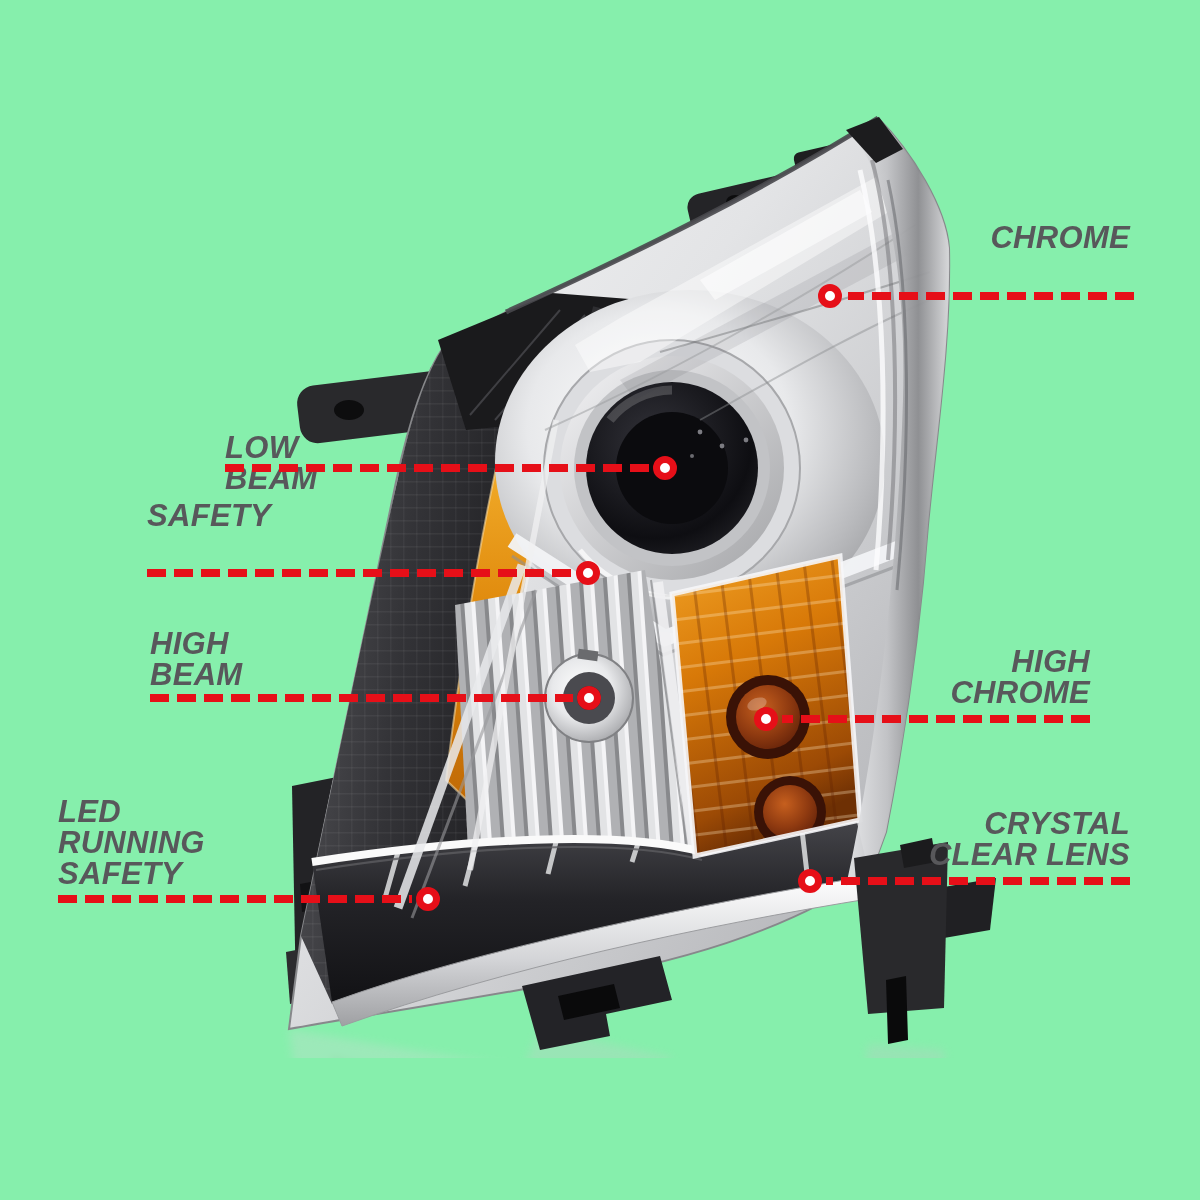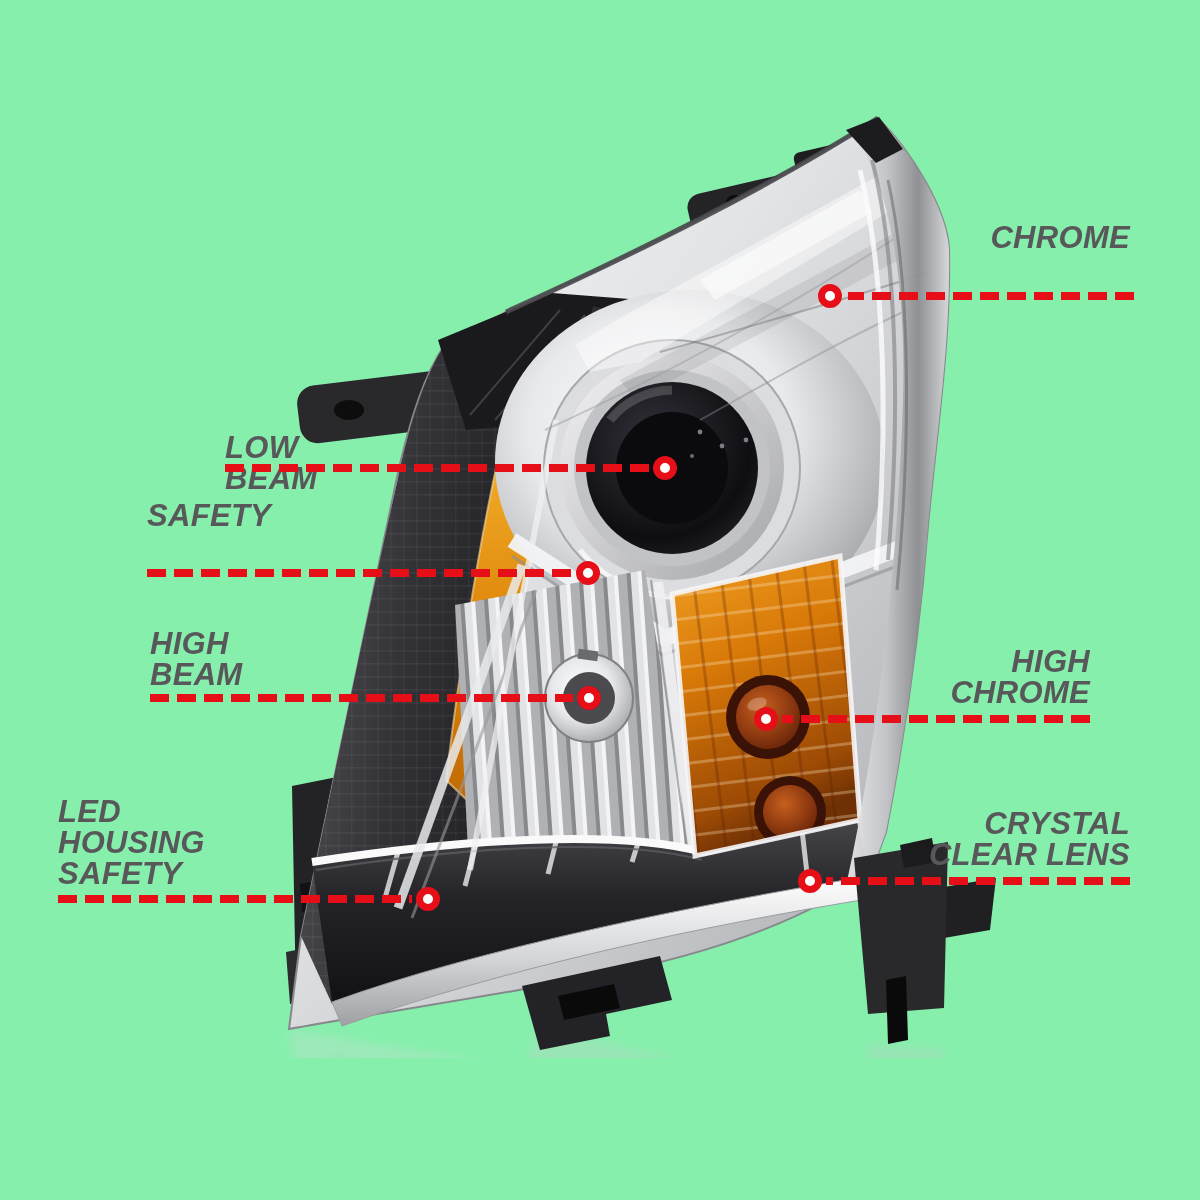--- a/index.html
+++ b/index.html
@@ -280,21 +280,21 @@
       <span>HIGH</span>
       <span>CHROME</span>
     </div>
     <div class="leader from-right" style="left:782px;top:715px;width:308px;"></div>
     <div class="marker" style="left:754px;top:707px;"></div>
   </div>
 
   <div>
     <div class="callout-label" style="left:58px;top:796px;">
       <span>LED</span>
-      <span>HOUSING</span>
+      <span>RUNNING</span>
       <span>SAFETY</span>
     </div>
     <div class="leader" style="left:58px;top:895px;width:354px;"></div>
     <div class="marker" style="left:416px;top:887px;"></div>
   </div>
 
   <div>
     <div class="callout-label align-right" style="left:900px;top:808px;width:230px;">
       <span>CRYSTAL</span>
       <span>CLEAR LENS</span>

